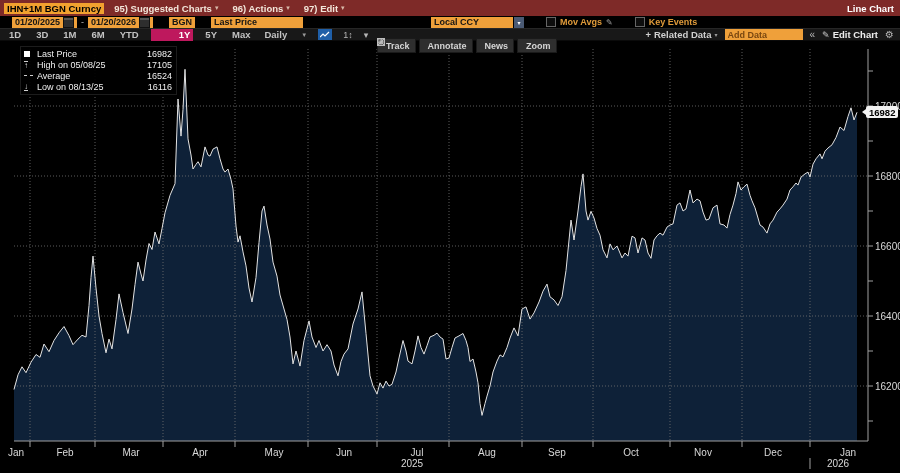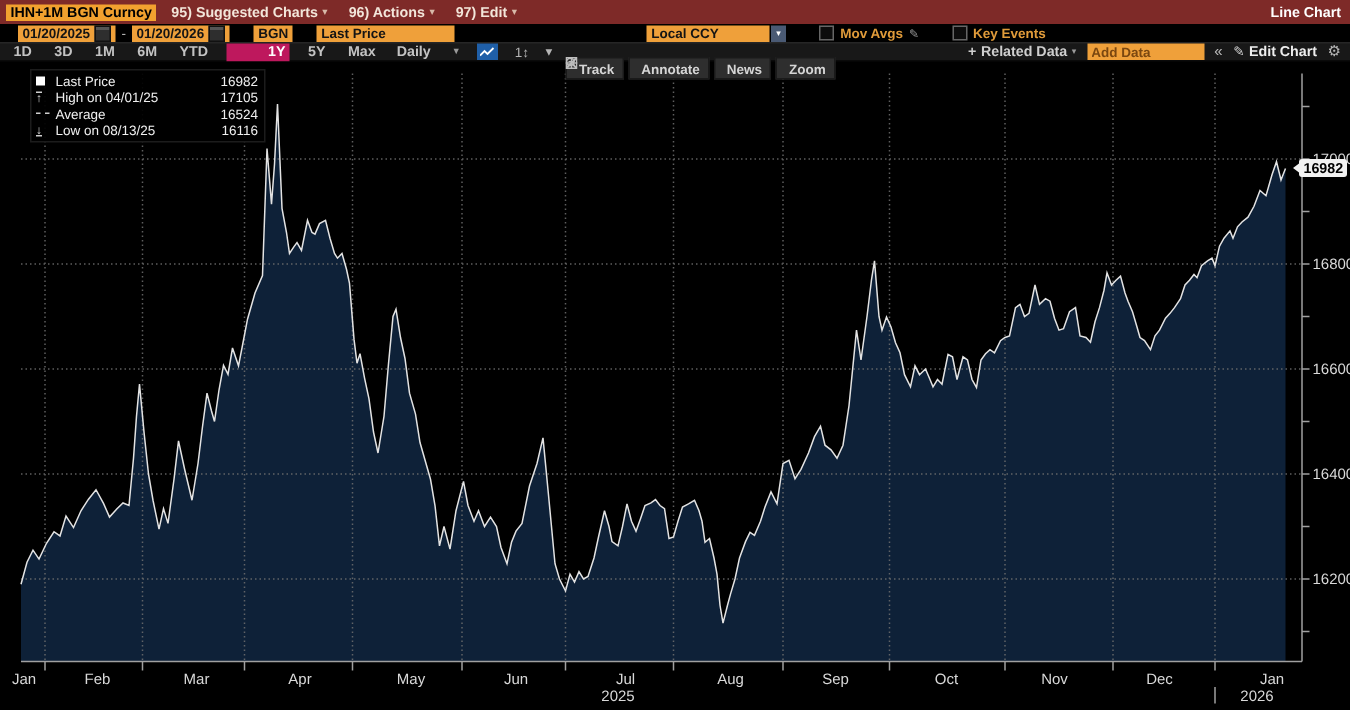--- a/index.html
+++ b/index.html
@@ -286,21 +286,21 @@
           <span class="legend-ic">
             <span class="sq-marker"></span>
           </span>
           <span class="legend-label">Last Price</span>
           <span class="legend-val">16982</span>
         </div>
         <div class="legend-row">
           <span class="legend-ic">
             <span class="hi-ic">↑</span>
           </span>
-          <span class="legend-label">High on 04/01/25</span>
+          <span class="legend-label">High on 05/08/25</span>
           <span class="legend-val">17105</span>
         </div>
         <div class="legend-row">
           <span class="legend-ic">
             <span class="avg-ic"></span>
           </span>
           <span class="legend-label">Average</span>
           <span class="legend-val">16524</span>
         </div>
         <div class="legend-row">

